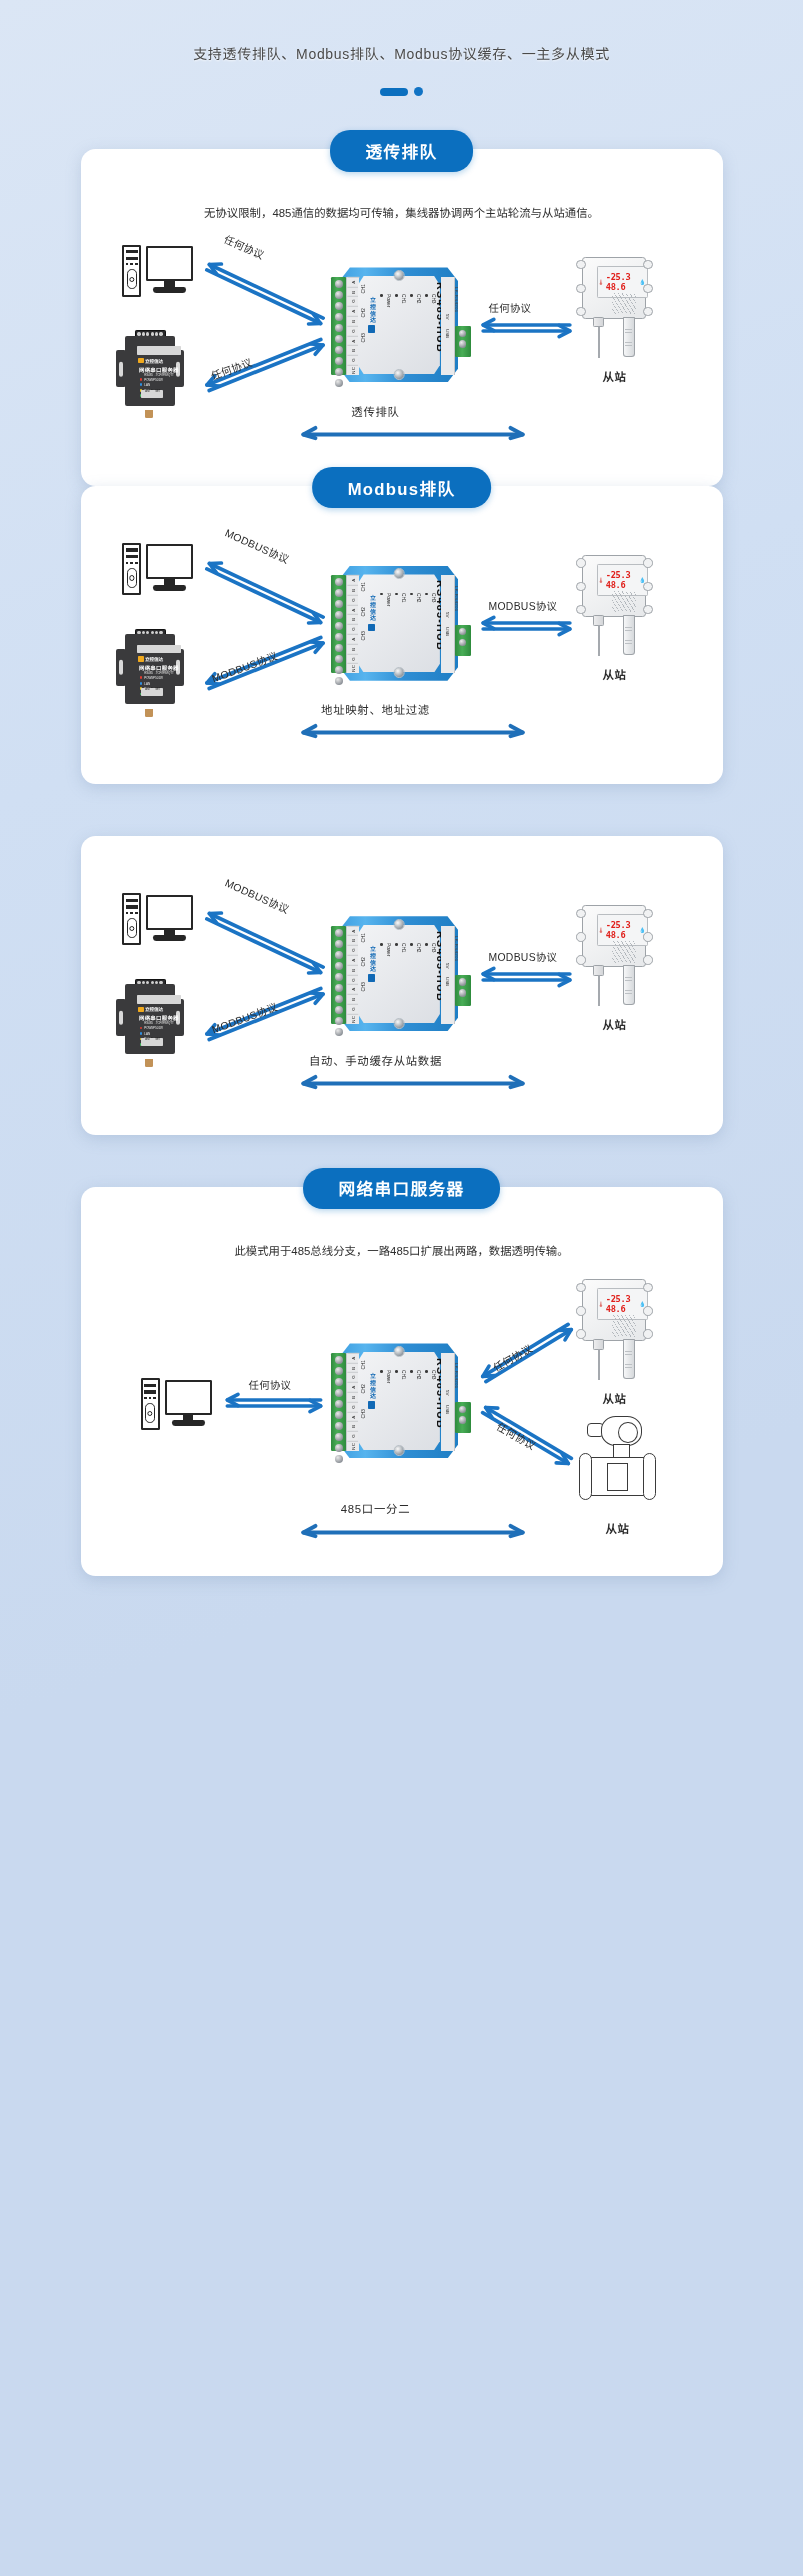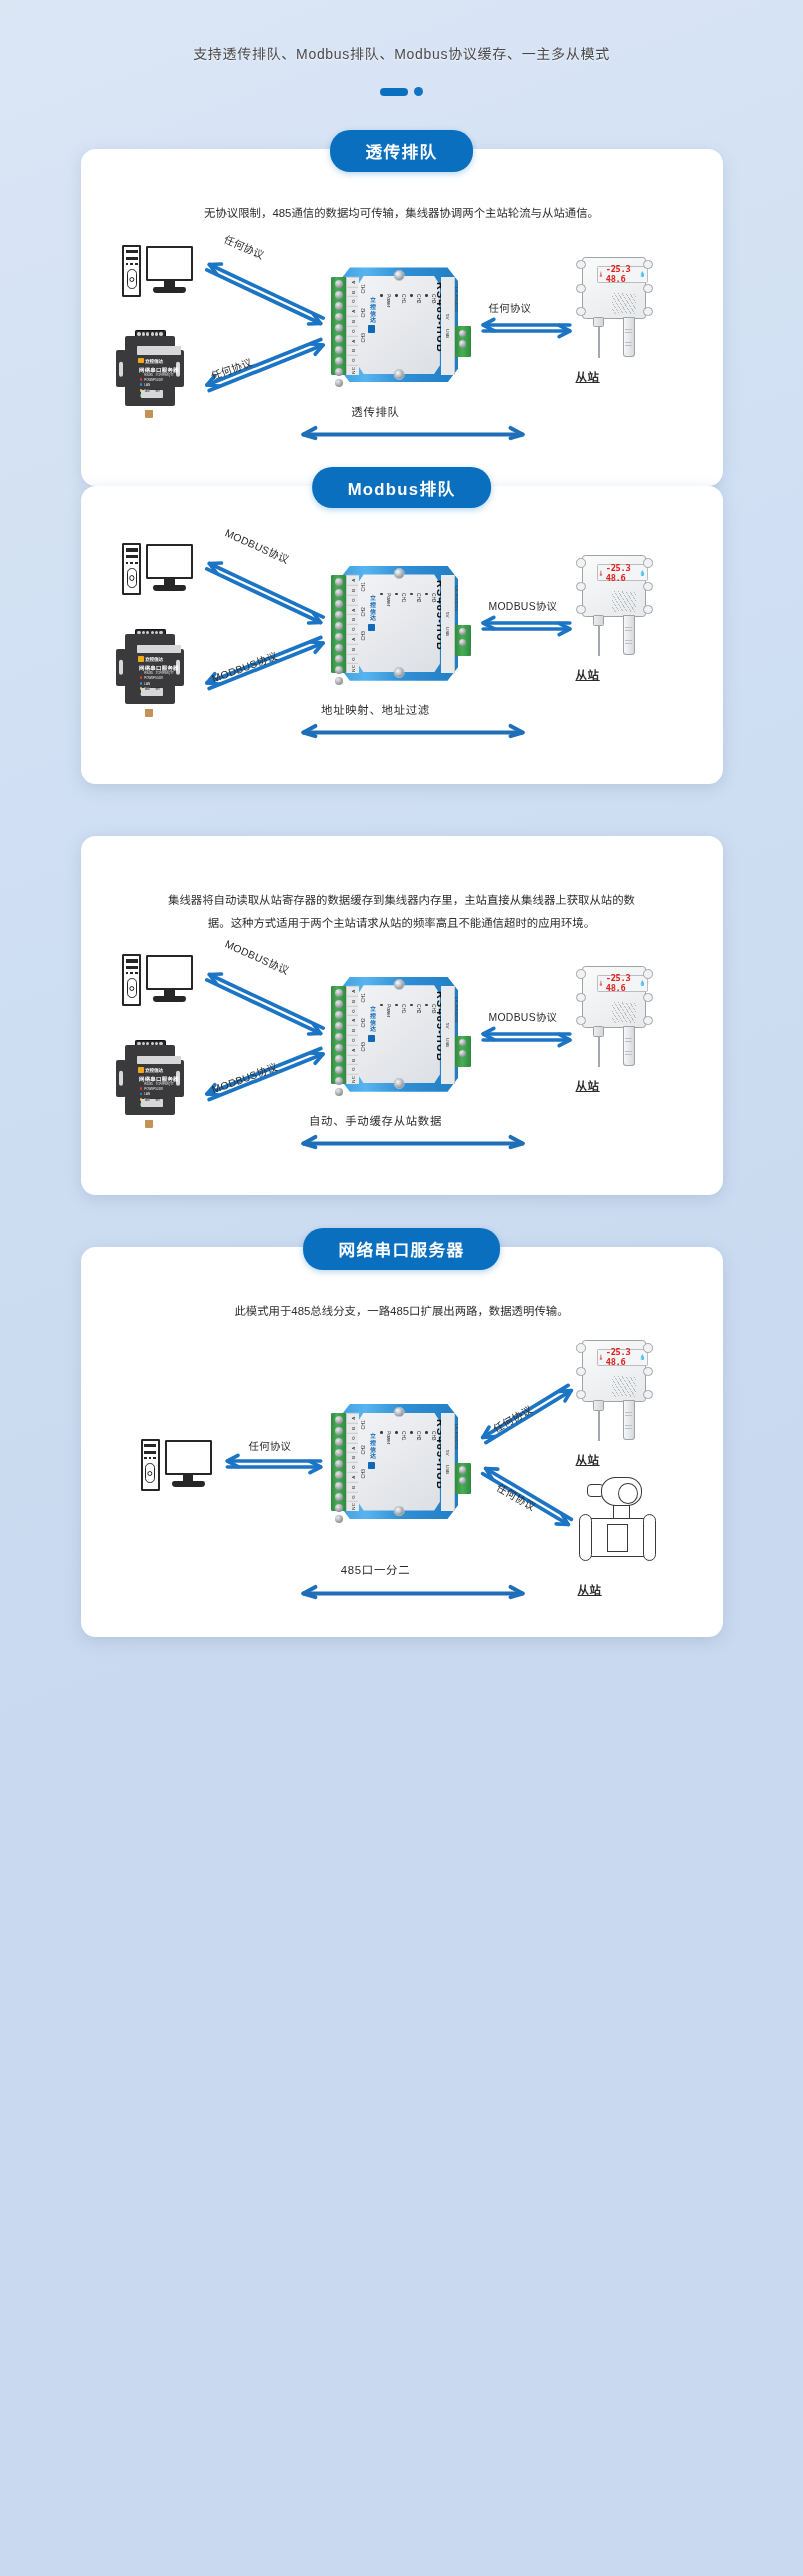--- a/index.html
+++ b/index.html
@@ -68,26 +68,26 @@
     max-width: 482px;
     margin: 16px auto 0;
   }
 
   
   .diagram { position: relative; width: 589px; height: 221px; margin: 17.4px auto 0; }
   .diagram.tall { height: 274px; }
 
   .node { position: absolute; }
   .node-label {
+    text-align: center;
     font-size: 11.4px;
     font-weight: 700;
     color: #2b2b2b;
     margin-top: 4px;
     letter-spacing: 0.7px;
-    text-decoration: underline;
   }
 
   
   .pc { width: 72px; height: 54px; position: relative; }
   .pc .tower {
     position: absolute; left: 0; top: 0;
     width: 19px; height: 52px;
     border: 2px solid #262626; border-radius: 1.3px; background: #fff;
   }
   .pc .tower .slot { width: 12px; height: 3.3px; background: #262626; margin: 3.3px auto 0; }
@@ -274,21 +274,21 @@
     border: 1px solid #9ea3a8; border-radius: 3.3px;
   }
   .sensor .lug {
     position: absolute; width: 9.4px; height: 9.4px; border-radius: 50%;
     background: #f1f2f3; border: 1px solid #9ea3a8;
   }
   .sensor .lug.tl { left: 0.7px; top: 3.3px; } .sensor .lug.tr { right: 0.7px; top: 3.3px; }
   .sensor .lug.ml { left: 0.7px; top: 27px; } .sensor .lug.mr { right: 0.7px; top: 27px; }
   .sensor .lug.bl { left: 0.7px; top: 50px; } .sensor .lug.br { right: 0.7px; top: 50px; }
   .sensor .lcd {
-    position: absolute; left: 13.4px; top: 8px; width: 51px; height: 17px;
+    position: absolute; left: 13.4px; top: 8px; width: 51px; height: 32px;
     background: #f4f5f6; border: 0.7px solid #b9bdc1; border-radius: 1.3px;
     display: flex; align-items: center; justify-content: center;
   }
   .sensor .lcd .val {
     font-family: "DejaVu Sans Mono", monospace; font-size: 8.7px; font-weight: 700;
     color: #e0201b; letter-spacing: -0.3px;
   }
   .sensor .lcd .ico { font-size: 5.4px; color: #d2271f; margin-right: 1.3px; }
   .sensor .lcd .ico2 { font-size: 5.4px; color: #2b6fc9; margin-left: 1.3px; }
   .sensor .vents {
@@ -697,21 +697,20 @@
           <svg class="arrow-svg" style="left:178px;top:175px" width="254" height="35" viewBox="0 0 380 52">
      <line x1="26" y1="26" x2="354" y2="26" stroke="#1f6fb8" stroke-width="6" stroke-linecap="round"></line>
      <polyline points="44,16.1 26,26 44,31.4" fill="none" stroke="#1f6fb8" stroke-width="6" stroke-linecap="round" stroke-linejoin="round"></polyline>
      <polyline points="336,16.1 354,26 336,31.4" fill="none" stroke="#1f6fb8" stroke-width="6" stroke-linecap="round" stroke-linejoin="round"></polyline>
    </svg>
         </div>
       </div>
     </div>
     <div class="card-wrap" style="margin-top: 52px;">
       <div class="mode-card">
-        <div class="mode-desc">集线器将自动读取从站寄存器的数据缓存到集线器内存里，主站直接从集线器上获取从站的数据。这种方式适用于两个主站请求从站的频率高且不能通信超时的应用环境。</div>
         <div class="diagram">
           <div class="node" style="left: 14.7px; top: 2.7px;">
   <div class="pc">
     <div class="tower">
       <div class="slot"></div>
                 <div class="slot"></div>
       <div class="dots">
                   <i></i>
                   <i></i>
                   <i></i>

